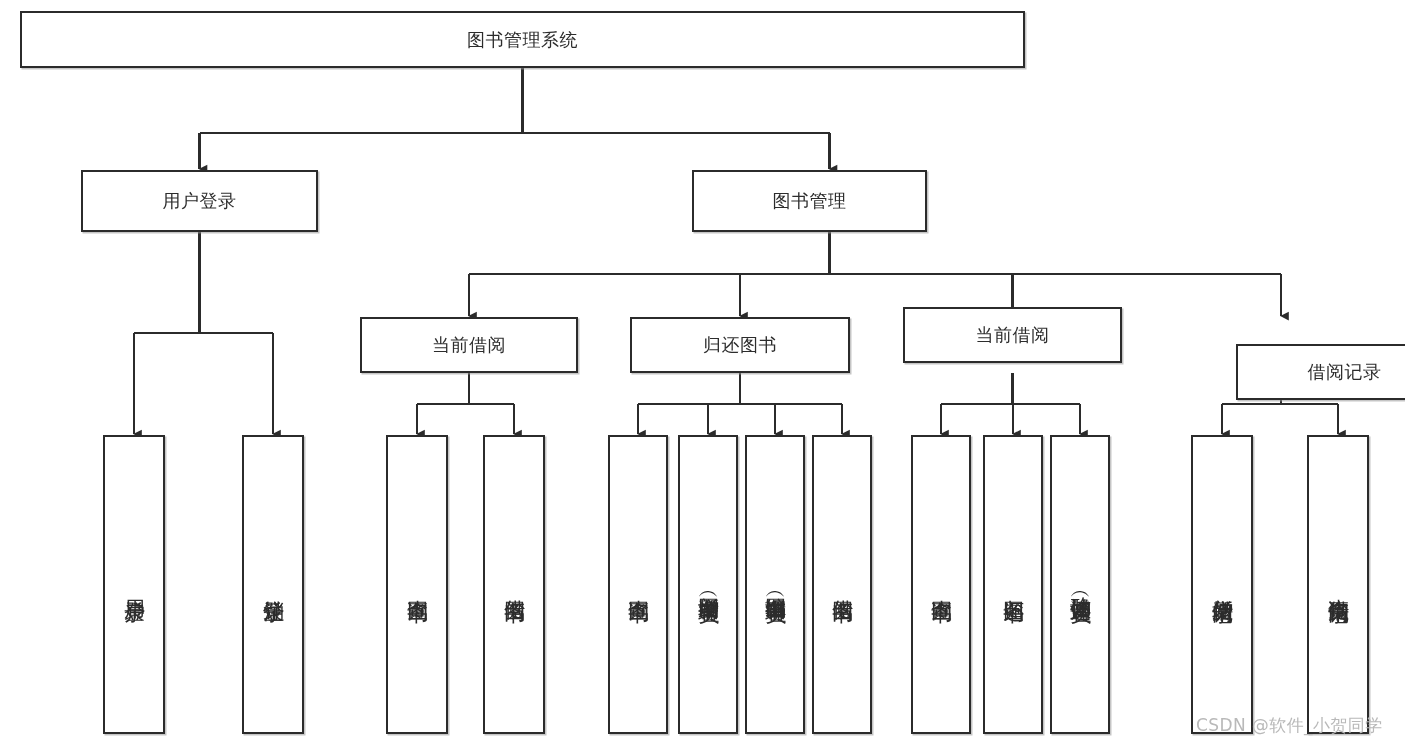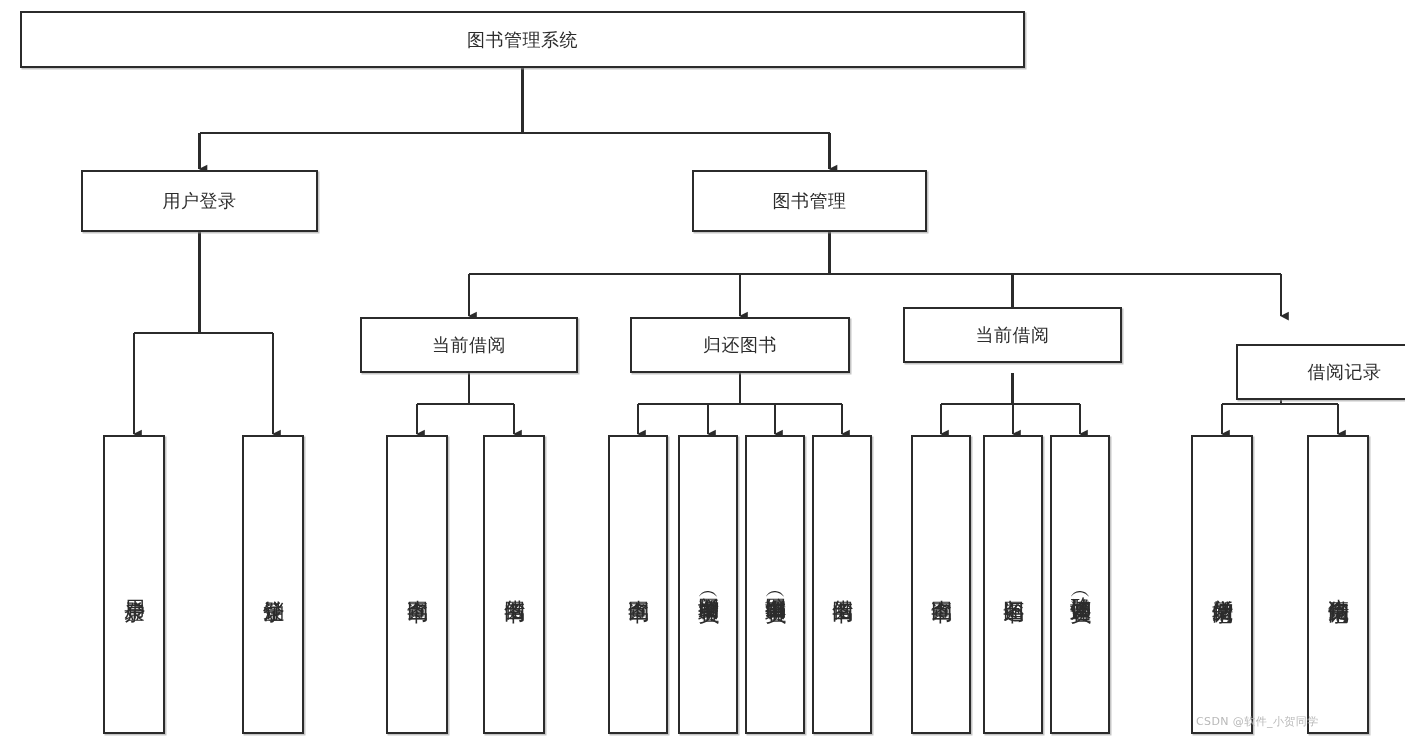--- a/index.html
+++ b/index.html
@@ -22,21 +22,21 @@
     letter-spacing:0.5px;
   }
   .node-label-v{
     position:absolute;left:0;top:0;right:0;bottom:0;
     display:flex;align-items:center;justify-content:center;
     font-size:21px;color:#2c2c2c;line-height:1.32;
     writing-mode:vertical-rl;text-orientation:upright;
     letter-spacing:1px;
   }
   .watermark{
-    position:absolute;font-size:11px;color:#b9b9b9;white-space:nowrap;
+    position:absolute;font-size:17px;color:#b9b9b9;white-space:nowrap;
     left:1196px;top:714px;letter-spacing:0.4px;
     font-family:"DejaVu Sans","Liberation Sans",sans-serif;
   }
 </style>
 </head>
 <body>
 
 <div id="diagram-root">
   <svg id="tree-svg" viewBox="0 0 1405 747" xmlns="http://www.w3.org/2000/svg">
     <defs>

